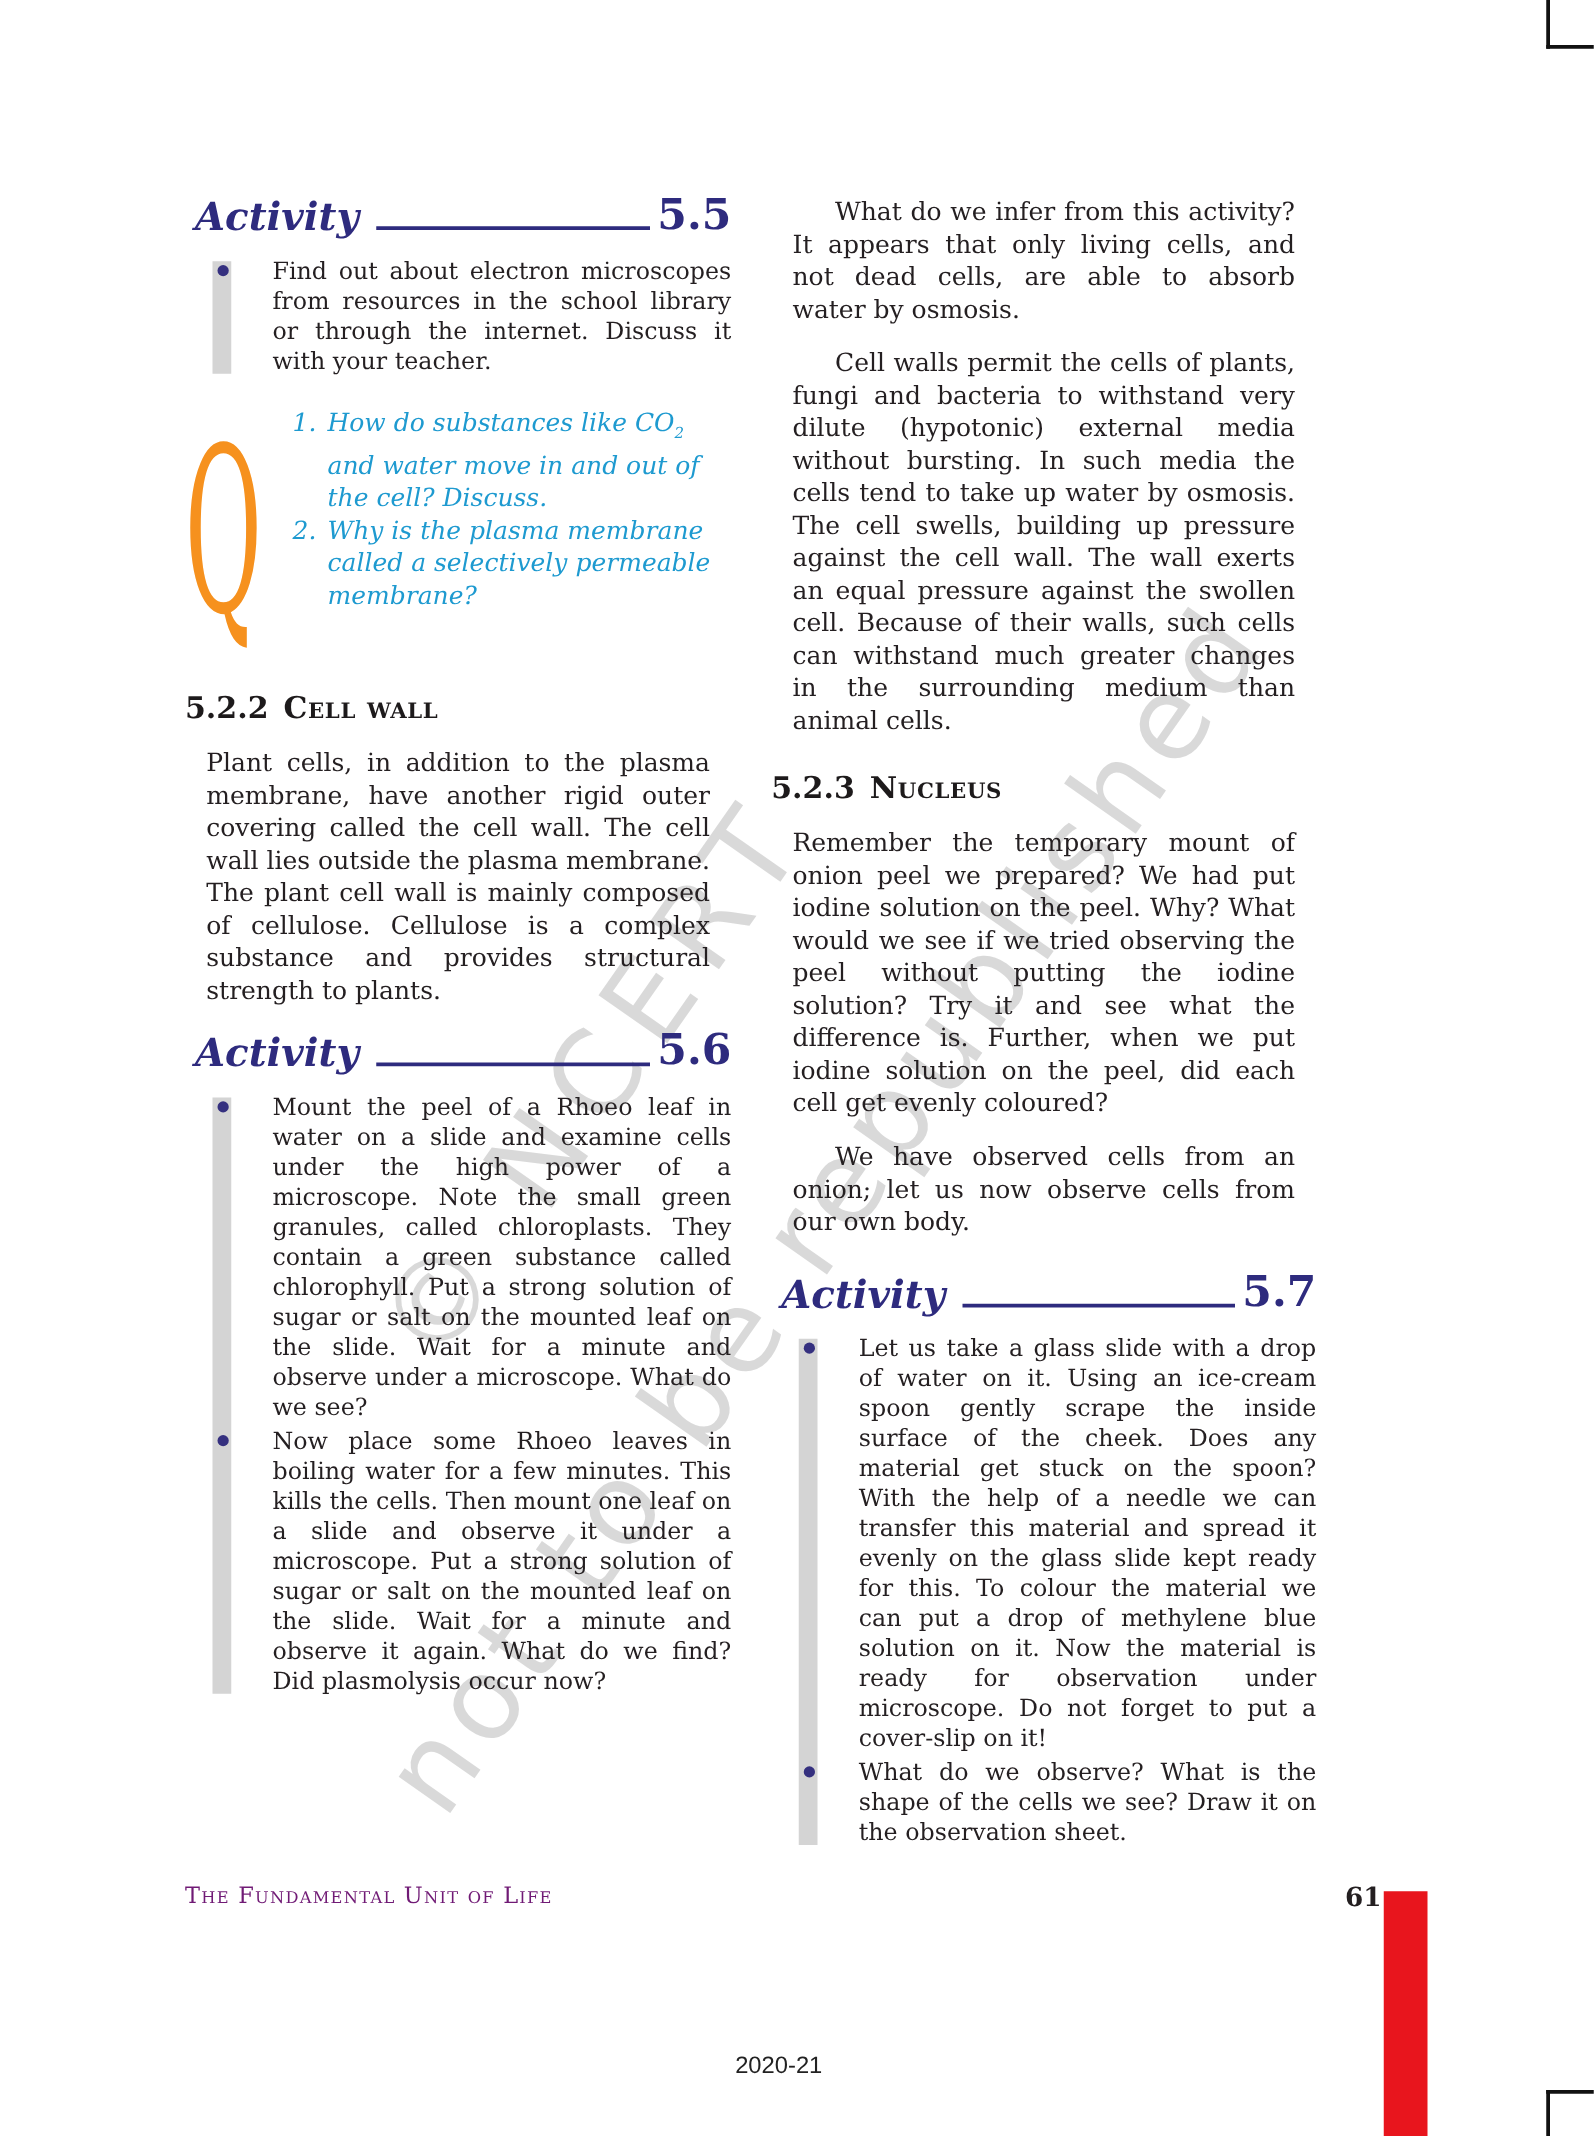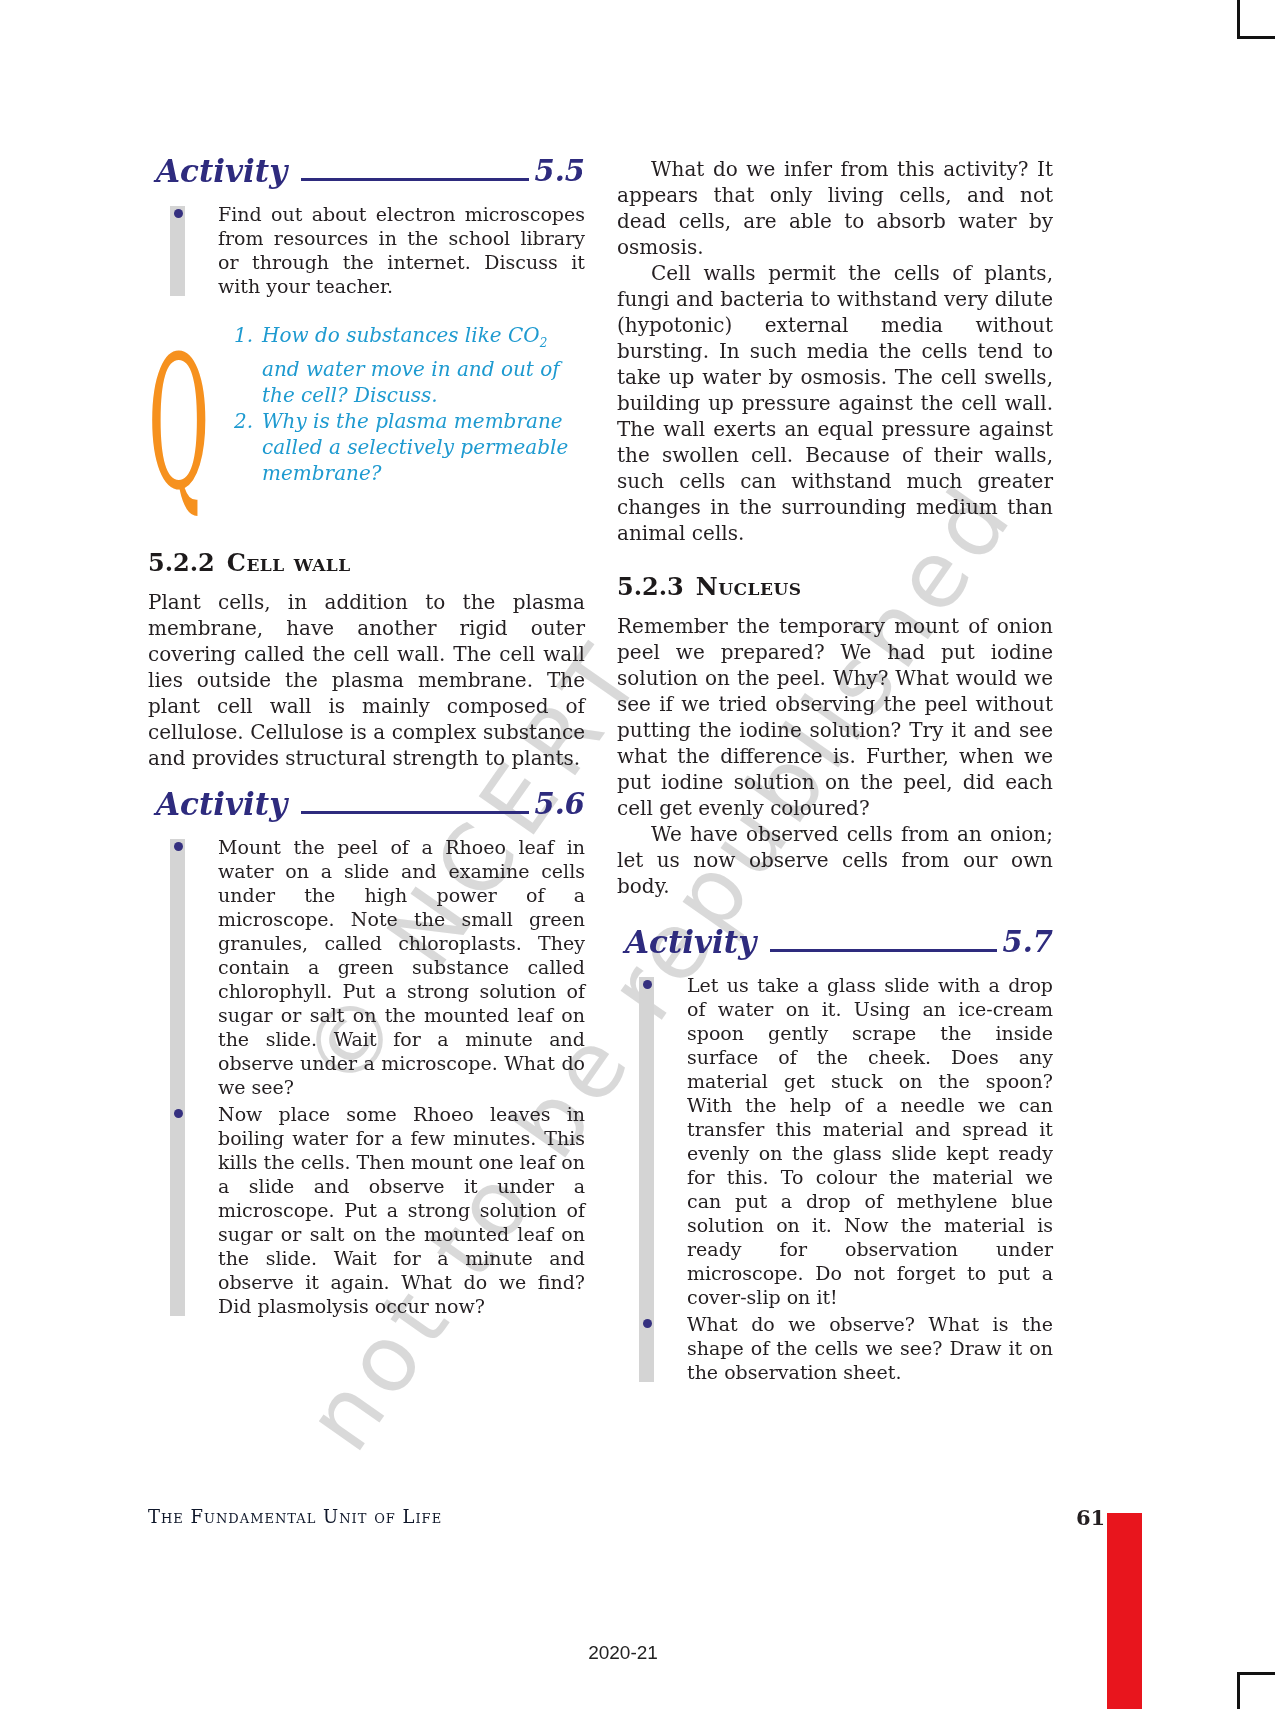--- a/index.html
+++ b/index.html
@@ -4,28 +4,28 @@
 <style>
   html,body { margin:0; padding:0; }
   body {
     width:1275px; height:1709px; position:relative; background:#ffffff;
     font-family:"DejaVu Serif", serif; color:#241f21; overflow:hidden;
   }
   .col { position:absolute; top:148px; z-index:2; }
   .col-left  { left:148px; width:437px; }
   .col-right { left:617px; width:436px; }
 
-  p.body { font-size:20px; line-height:26px; text-align:justify; margin:0; }
+  p.body { font-size:20px; line-height:26px; text-align:justify; margin:17px; }
   p.indent { text-indent:34px; }
 
   
   .activity-head { display:flex; align-items:flex-end; color:#2e2b7e; margin-left:8px; }
   .activity-label { font-style:italic; font-weight:bold; font-size:31px; line-height:1.1; }
   .activity-rule  { flex:1; border-bottom:3px solid #2e2b7e; margin:0 6px 7px 14px; }
-  .activity-num   { font-style:italic; font-weight:bold; font-size:29px; line-height:1.1; }
+  .activity-num   { font-weight:bold; font-size:34px; line-height:1.1; }
 
   
   .blist { position:relative; padding-left:70px; margin-top:14px; }
   .blist::before { content:""; position:absolute; left:22px; top:4px; bottom:2px; width:15px; background:#d4d4d4; }
   .bitem { position:relative; font-size:19px; line-height:24px; text-align:justify; }
   .bitem + .bitem { margin-top:3px; }
   .bdot { position:absolute; left:-44px; top:7px; width:9px; height:9px; border-radius:50%; background:#35307f; }
 
   
   .questions { position:relative; margin-top:24px; padding-left:72px; min-height:200px; }
@@ -42,21 +42,21 @@
   .sec-title { font-variant:small-caps; letter-spacing:0.5px; margin-left:12px; }
 
   
   .wm { position:absolute; color:rgba(186,186,186,0.55); font-family:"DejaVu Sans", sans-serif;
         white-space:nowrap; z-index:1; text-align:center; }
   .wm1 { font-size:92px; letter-spacing:14px; left:150px; top:810px; width:650px; transform:rotate(-55deg); }
   .wm2 { font-size:92px; letter-spacing:8px; left:95px; top:935px; width:1100px; transform:rotate(-55deg); }
 
   
   .footer-left { position:absolute; left:148px; top:1506px; font-size:18px; font-variant:small-caps;
-                 letter-spacing:1px; color:#0f172a; z-index:2; }
+                 letter-spacing:1px; color:#701a75; z-index:2; }
   .page-num { position:absolute; left:1076px; top:1505px; font-size:21px; font-weight:bold; z-index:2; }
   .red-block { position:absolute; left:1107px; top:1513px; width:35px; height:196px; background:#e8151d; z-index:2; }
   .crop-tr { position:absolute; left:1237px; top:0px; width:38px; height:36px;
              border-left:3px solid #111; border-bottom:3px solid #111; z-index:2; }
   .crop-br { position:absolute; left:1237px; top:1672px; width:38px; height:37px;
              border-left:3px solid #111; border-top:3px solid #111; z-index:2; }
   .edition { position:absolute; left:0; top:1642px; width:1246px; text-align:center;
              font-family:"Liberation Sans", sans-serif; font-size:19px; color:#222; z-index:2; }
 </style>
 </head>

